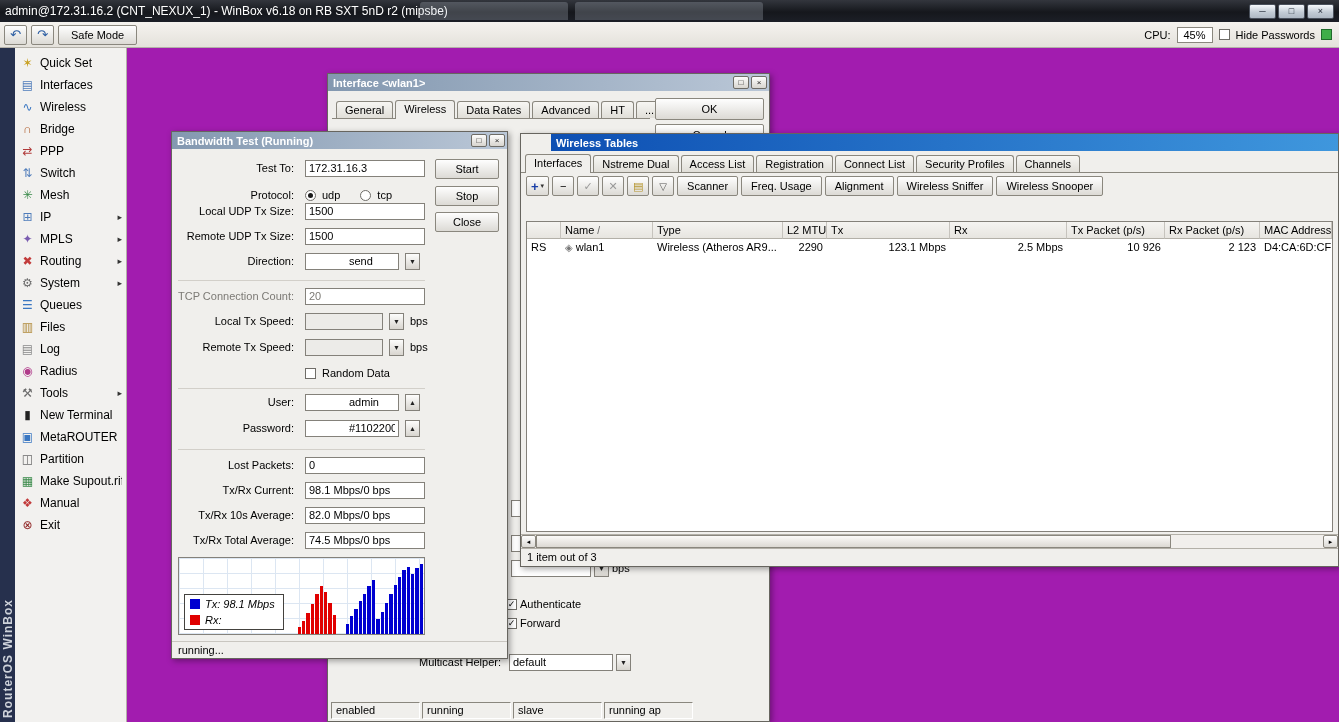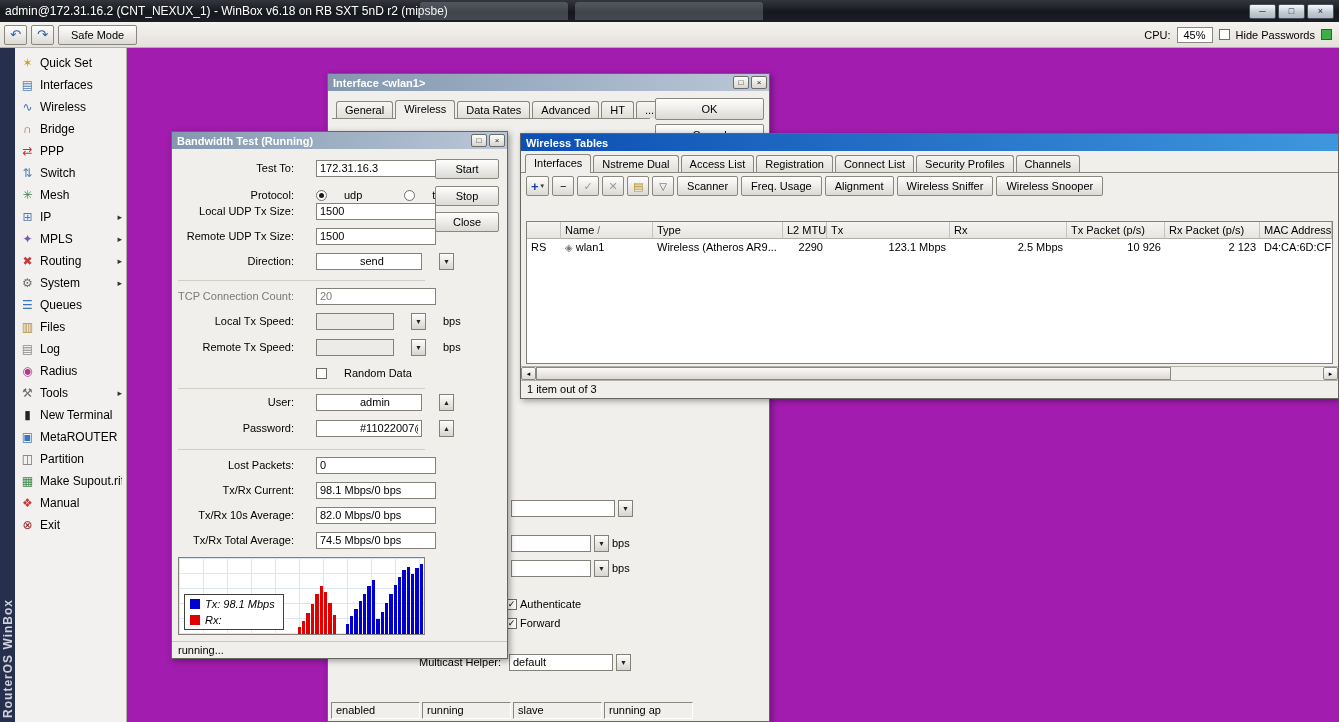--- a/index.html
+++ b/index.html
@@ -93,23 +93,23 @@
     width:15px; height:17px; background:linear-gradient(#fdfdfc,#d8d5cf); border:1px solid #84817a;
     font-size:7px; display:inline-flex; align-items:center; justify-content:center; padding:0; color:#222;
   }
   .radio { width:11px; height:11px; border:1px solid #6f6d68; border-radius:50%; background:#fff; display:inline-block; position:relative; flex:none; }
   .radio.on::after { content:""; position:absolute; inset:2px; background:#1a1a1a; border-radius:50%; }
   .hr { position:absolute; left:6px; width:247px; border-top:1px solid #d2cfc9; }
 
   
   .bt { left:171px; top:131px; width:337px; height:528px; z-index:2; }
   .bt-body { position:absolute; inset:17px 0 0 0; }
-  .brow { position:absolute; left:4px; display:flex; align-items:center; height:18px; gap:17px; }
+  .brow { position:absolute; left:4px; display:flex; align-items:center; height:18px; gap:6px; }
   .blabel { width:123px; text-align:right; padding-right:5px; flex:none; }
-  .w124 { width:120px; } .w106 { width:106px;padding-left:43px; } .w78 { width:78px; } .w104 { width:104px; } .w80 { width:80px; }
+  .w124 { width:120px; } .w106 { width:94px;padding-left:43px; } .w78 { width:78px; } .w104 { width:104px; } .w80 { width:80px; }
   .r-test{top:10px}.r-proto{top:37px}.r-ludp{top:53px}.r-rudp{top:78px}.r-dir{top:103px}
   .r-tcp{top:138px}.r-lts{top:163px}.r-rts{top:189px}.r-rnd{top:215px}
   .r-user{top:244px}.r-pass{top:270px}.r-lost{top:307px}.r-cur{top:332px}.r-avg{top:357px}.r-tot{top:382px}
   .hr1{top:131px}.hr2{top:239px}.hr3{top:300px}
   .bt-sidebtn { position:absolute; right:8px; width:64px; height:20px; }
   .bt-start{top:10px}.bt-stop{top:37px}.bt-close{top:63px}
   .chart {
     position:absolute; left:6px; top:408px; width:247px; height:78px;
     border:1px solid #84817a; background-color:#fff;
     background-image:linear-gradient(#dce6f2 1px,transparent 1px),linear-gradient(90deg,#dce6f2 1px,transparent 1px);
@@ -120,21 +120,21 @@
   .bar { flex:1; background:transparent; }
   .legend {
     position:absolute; left:5px; bottom:4px; background:#fff; border:1px solid #44423e;
     padding:3px 8px 3px 5px; display:flex; flex-direction:column; gap:4px; font-size:11px; z-index:2;
   }
   .lrow { display:flex; align-items:center; gap:5px; white-space:nowrap; }
   .sq { width:10px; height:10px; display:inline-block; flex:none; }
   .bt-status { position:absolute; left:0; right:0; bottom:0; height:17px; border-top:1px solid #c9c6c0; padding:2px 6px; background:#f0efec; }
 
   
-  .wt { left:520px; top:133px; width:819px; height:266px; z-index:3; }
+  .wt { left:520px; top:133px; width:819px; height:434px; z-index:3;padding-left:30px; }
   .wt-body { position:absolute; inset:17px 0 0 0; }
   .wt-toolbar { display:flex; gap:3px; padding:3px 5px; align-items:center; }
   .ibtn { height:20px; min-width:22px; display:inline-flex; align-items:center; justify-content:center; gap:2px; padding:0 4px; }
   .ibtn.text { padding:0 9px; }
   .plus { color:#1a3fa8; font-weight:bold; font-size:13px; line-height:1; }
   .tiny { font-size:7px; color:#333; }
   .gray { color:#999; }
   .note-ico { color:#b5952f; font-size:11px; }
   .funnel-ico { color:#555; font-size:10px; }
   .wt-table { position:absolute; left:5px; right:5px; top:70px; bottom:34px; border:1px solid #84817a; background:#fff; overflow:hidden; }

